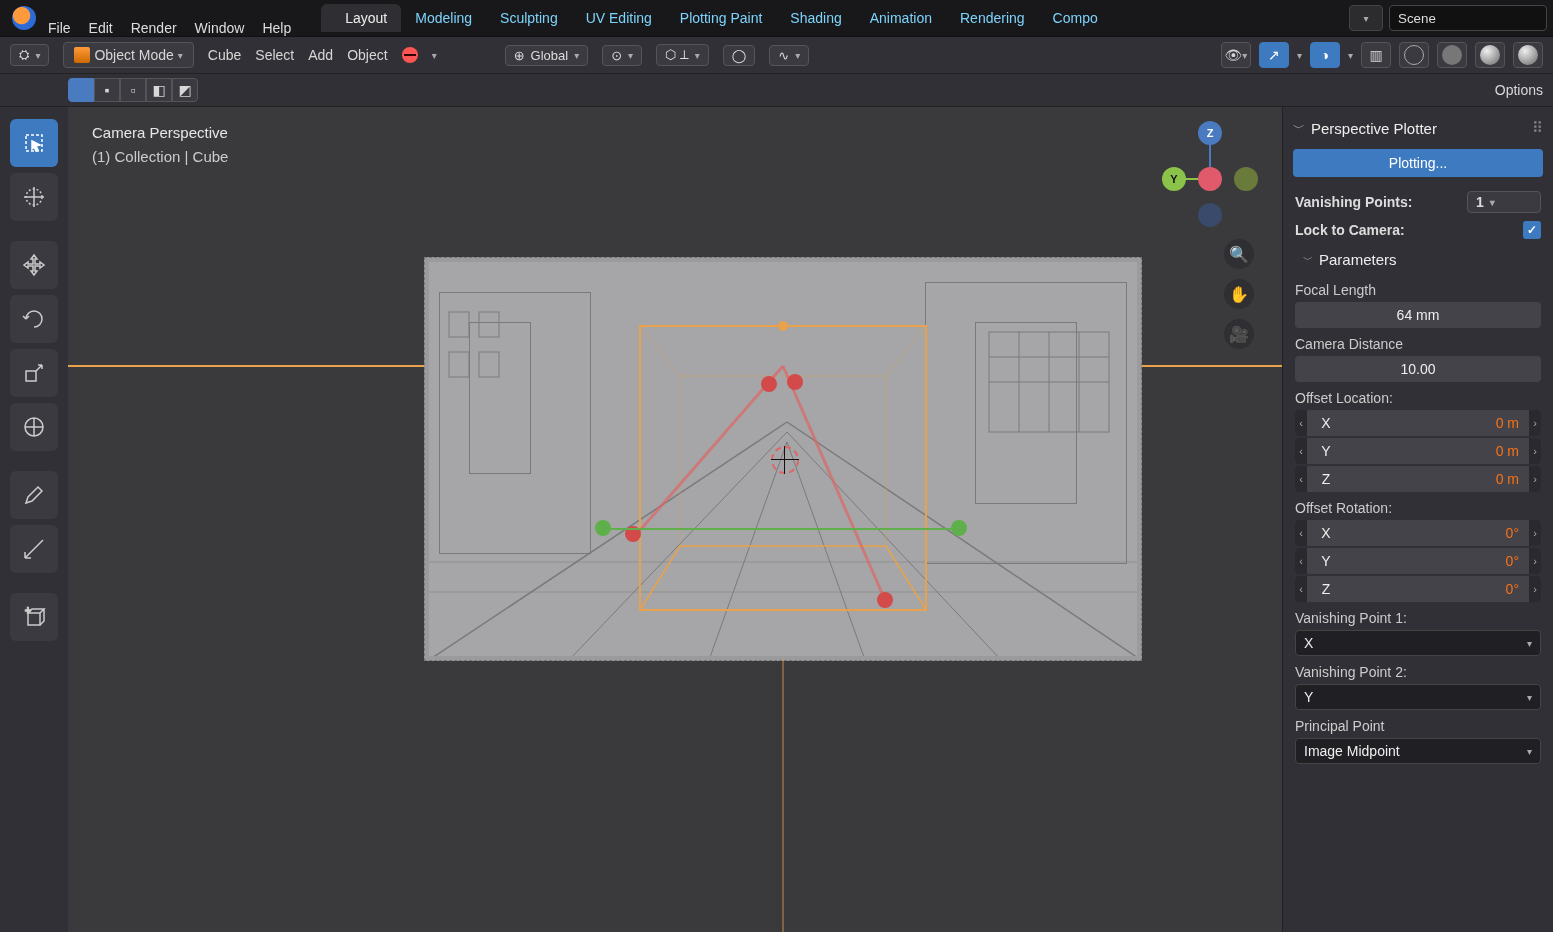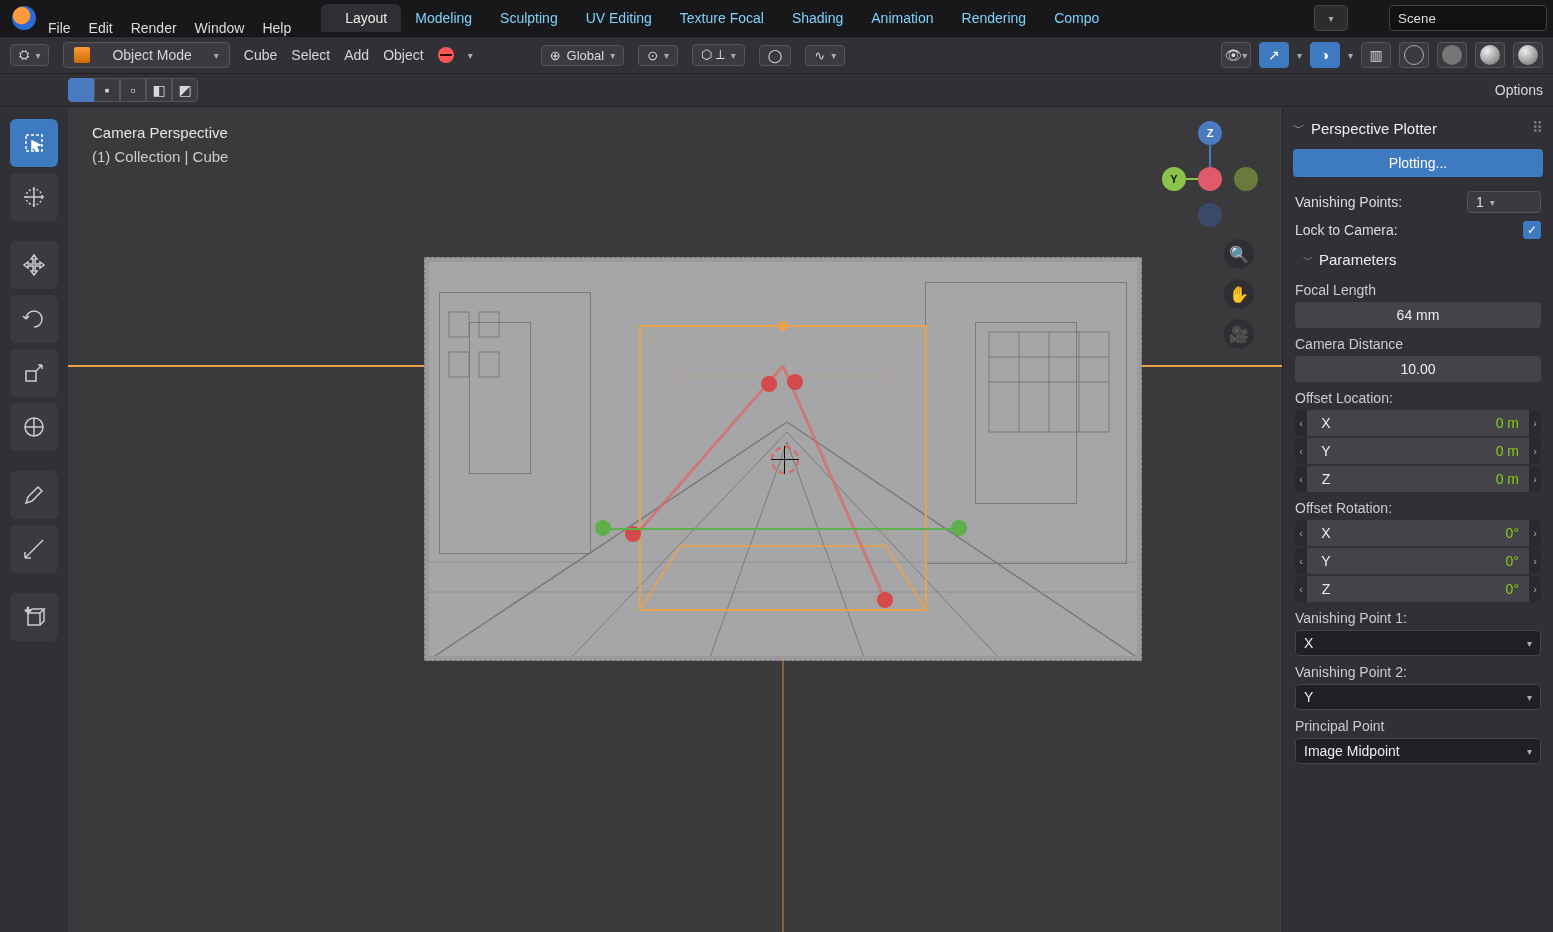--- a/index.html
+++ b/index.html
@@ -6,25 +6,25 @@
   
   .topbar{height:36px;background:#18181a;display:flex;align-items:center;border-bottom:1px solid #111;}
   .logo{width:24px;height:24px;margin:0 12px;border-radius:50%;background:radial-gradient(circle at 40% 40%, #ff9a3c 0 40%, #2b6bd6 45% 100%);}
   .menu{display:flex;gap:18px;align-items:center;margin-top:20px;}
   .menu span{color:#ddd;cursor:default;}
   .tabs{display:flex;margin-left:30px;gap:0;}
   .tab{padding:6px 14px;color:#7dd3fc;border-top-left-radius:6px;border-top-right-radius:6px;}
   .tab.active{background:#2f2f33;color:#eee;padding-left:24px;}
   .scene-field{margin-left:auto;display:flex;align-items:center;margin-right:6px;}
   .scene-drop{width:32px;height:24px;background:#2c2c2f;border:1px solid #444;border-radius:4px;margin-right:6px;display:flex;align-items:center;justify-content:center;}
-  .scene-input{background:#111;color:#ddd;border:1px solid #444;height:24px;width:140px;padding:0 8px;border-radius:4px;margin-left:35px;}
+  .scene-input{background:#111;color:#ddd;border:1px solid #444;height:24px;width:140px;padding:0 8px;border-radius:4px;}
   
   .toolbar{height:36px;background:#303036;display:flex;align-items:center;padding:0 10px;gap:14px;border-bottom:1px solid #222;}
   .small-btn{background:#3a3a40;border:1px solid #555;border-radius:4px;padding:2px 8px;color:#ddd;font-size:13px;display:flex;align-items:center;gap:6px;}
-  .mode-box{background:#3a3a40;border:1px solid #555;border-radius:4px;padding:4px 10px;display:flex;align-items:center;gap:22px;}
+  .mode-box{background:#3a3a40;border:1px solid #555;border-radius:4px;padding:4px 10px;display:flex;align-items:center;gap:4px;}
   .icon{width:16px;height:16px;display:inline-block;}
   .icon.obj{background:linear-gradient(#ff9a3c,#cc6a00);border-radius:2px;}
   .icon.forbid{width:16px;height:16px;border-radius:50%;background:#f55;position:relative;}
   .icon.forbid::after{content:"";position:absolute;left:2px;top:7px;width:12px;height:2px;background:#300;}
   .chev{font-size:10px;color:#aaa;}
   .tb-right{margin-left:auto;display:flex;gap:8px;align-items:center;}
   .pill{width:28px;height:24px;border-radius:4px;background:#3a3a40;border:1px solid #555;display:flex;align-items:center;justify-content:center;}
   .pill.blue{background:#3d7abf;border-color:#3d7abf;color:#fff;}
   .sphere{width:20px;height:20px;border-radius:50%;background:radial-gradient(circle at 35% 30%, #eee, #666);}
   .sphere.flat{background:#777;}
@@ -73,50 +73,50 @@
   
   .cursor-3d{position:absolute;width:24px;height:24px;border:2px dashed #d66;border-radius:50%;}
   .cursor-3d::before,.cursor-3d::after{content:"";position:absolute;background:#111;}
   .cursor-3d::before{width:28px;height:1px;left:-2px;top:11px;}
   .cursor-3d::after{height:28px;width:1px;top:-2px;left:11px;}
   
   .npanel{width:258px;background:#303036;border-left:1px solid #222;padding:8px 6px 12px 6px;overflow:hidden;}
   .p-header{display:flex;align-items:center;gap:6px;font-size:15px;color:#eee;padding:4px 4px 10px 4px;}
   .p-header .chev{transform:rotate(0);font-size:12px;}
   .big-btn{background:#3d7abf;color:#fff;border-radius:4px;text-align:center;padding:6px 0;margin:2px 4px 10px 4px;}
-  .row{display:flex;justify-content:space-between;align-items:center;padding:4px 6px;font-size:14px;color:#ddd;}
+  .row{display:flex;justify-content:space-between;align-items:center;padding:4px 6px;font-size:14px;color:#ddd;font-weight:bold;}
   .row .field{background:#3a3a40;border:1px solid #555;border-radius:4px;padding:2px 8px;min-width:56px;text-align:center;display:flex;align-items:center;gap:6px;}
   .check{width:18px;height:18px;background:#3d7abf;border-radius:3px;display:flex;align-items:center;justify-content:center;color:#fff;font-size:12px;}
   .sub-h{display:flex;align-items:center;gap:6px;font-size:15px;color:#eee;padding:8px 4px 8px 14px;}
   .wide-field{background:#434349;border-radius:4px;text-align:center;padding:5px 0;margin:2px 6px;color:#eee;position:relative;}
   .label{color:#ccc;font-size:14px;padding:6px 6px 2px 6px;}
   .vec-row{display:flex;align-items:center;margin:2px 6px;background:#434349;border-radius:4px;overflow:hidden;height:26px;}
   .vec-row .ch{width:12px;background:#2a2a2e;text-align:center;font-size:11px;color:#aaa;height:100%;display:flex;align-items:center;justify-content:center;}
   .vec-row .axis{width:38px;text-align:center;color:#eee;}
-  .vec-row .val{flex:1;text-align:right;padding-right:10px;color:#84cc16;}
+  .vec-row .val{flex:1;text-align:right;padding-right:10px;color:#f97316;}
   .drop{background:#202024;border:1px solid #444;border-radius:4px;padding:4px 8px;margin:2px 6px;color:#eee;display:flex;justify-content:space-between;align-items:center;}
 </style>
 </head>
 <body>
 
 <div class="topbar">
   <div class="logo"></div>
   <div class="menu">
     <span>File</span>
     <span>Edit</span>
     <span>Render</span>
     <span>Window</span>
     <span>Help</span>
   </div>
   <div class="tabs">
     <div class="tab active">Layout</div>
     <div class="tab">Modeling</div>
     <div class="tab">Sculpting</div>
     <div class="tab">UV Editing</div>
-    <div class="tab">Texture Focal</div>
+    <div class="tab">Plotting Paint</div>
     <div class="tab">Shading</div>
     <div class="tab">Animation</div>
     <div class="tab">Rendering</div>
     <div class="tab">Compo</div>
   </div>
   <div class="scene-field">
     <div class="scene-drop">
         <span class="chev">▾</span>
       </div>
     <input class="scene-input" value="Scene" style="">

